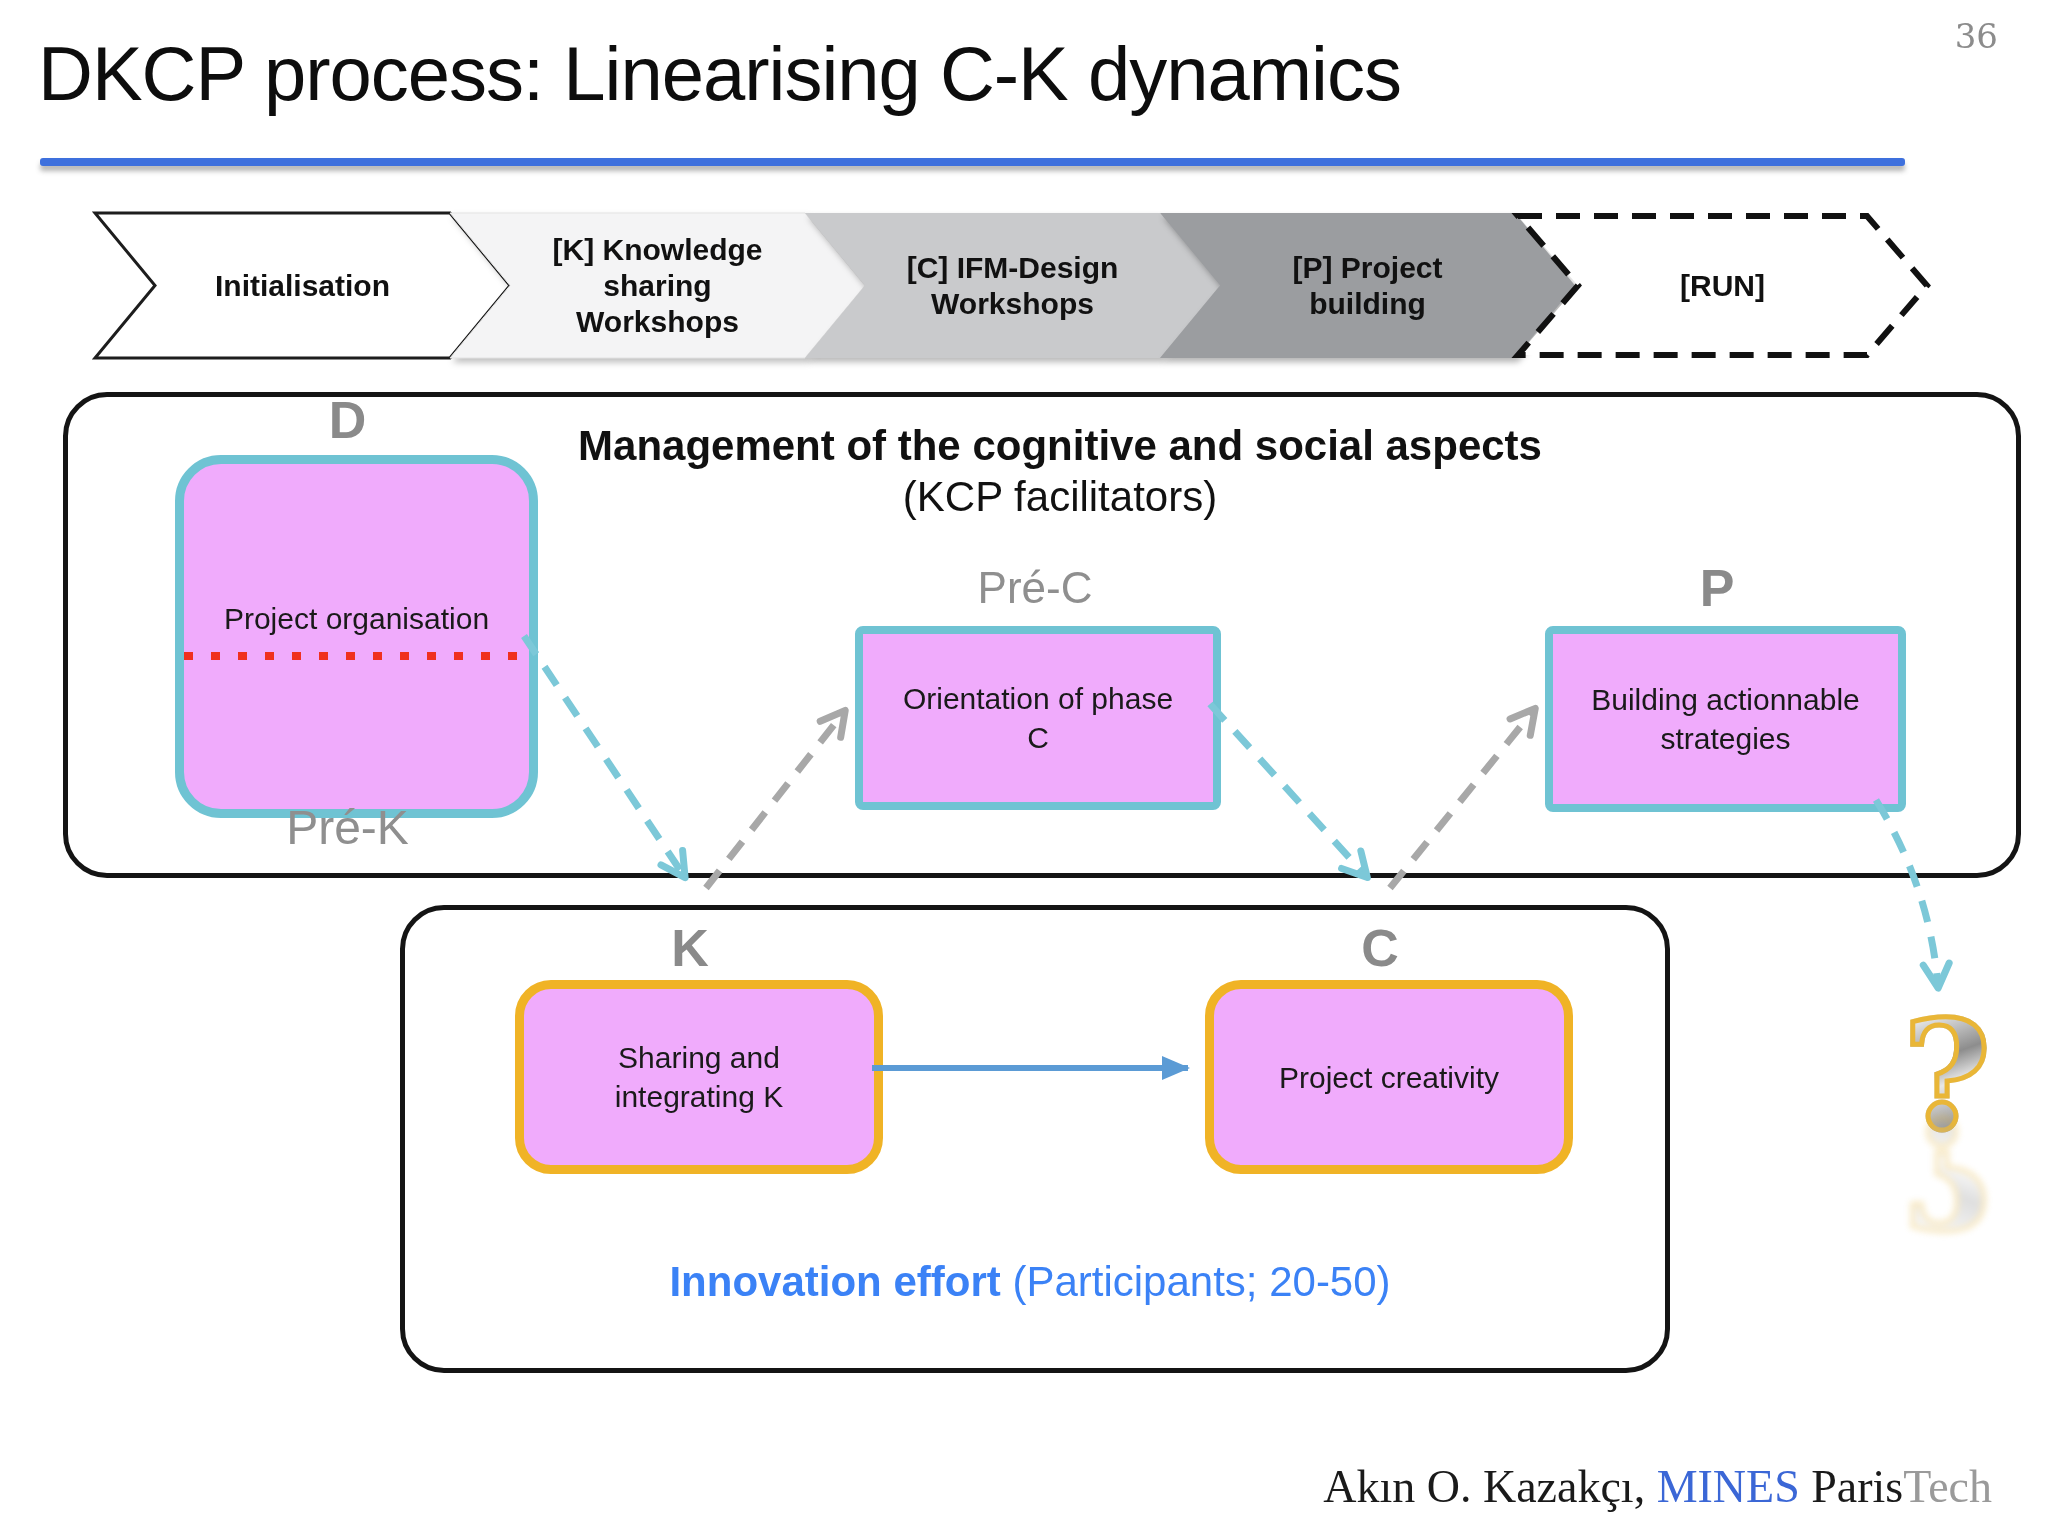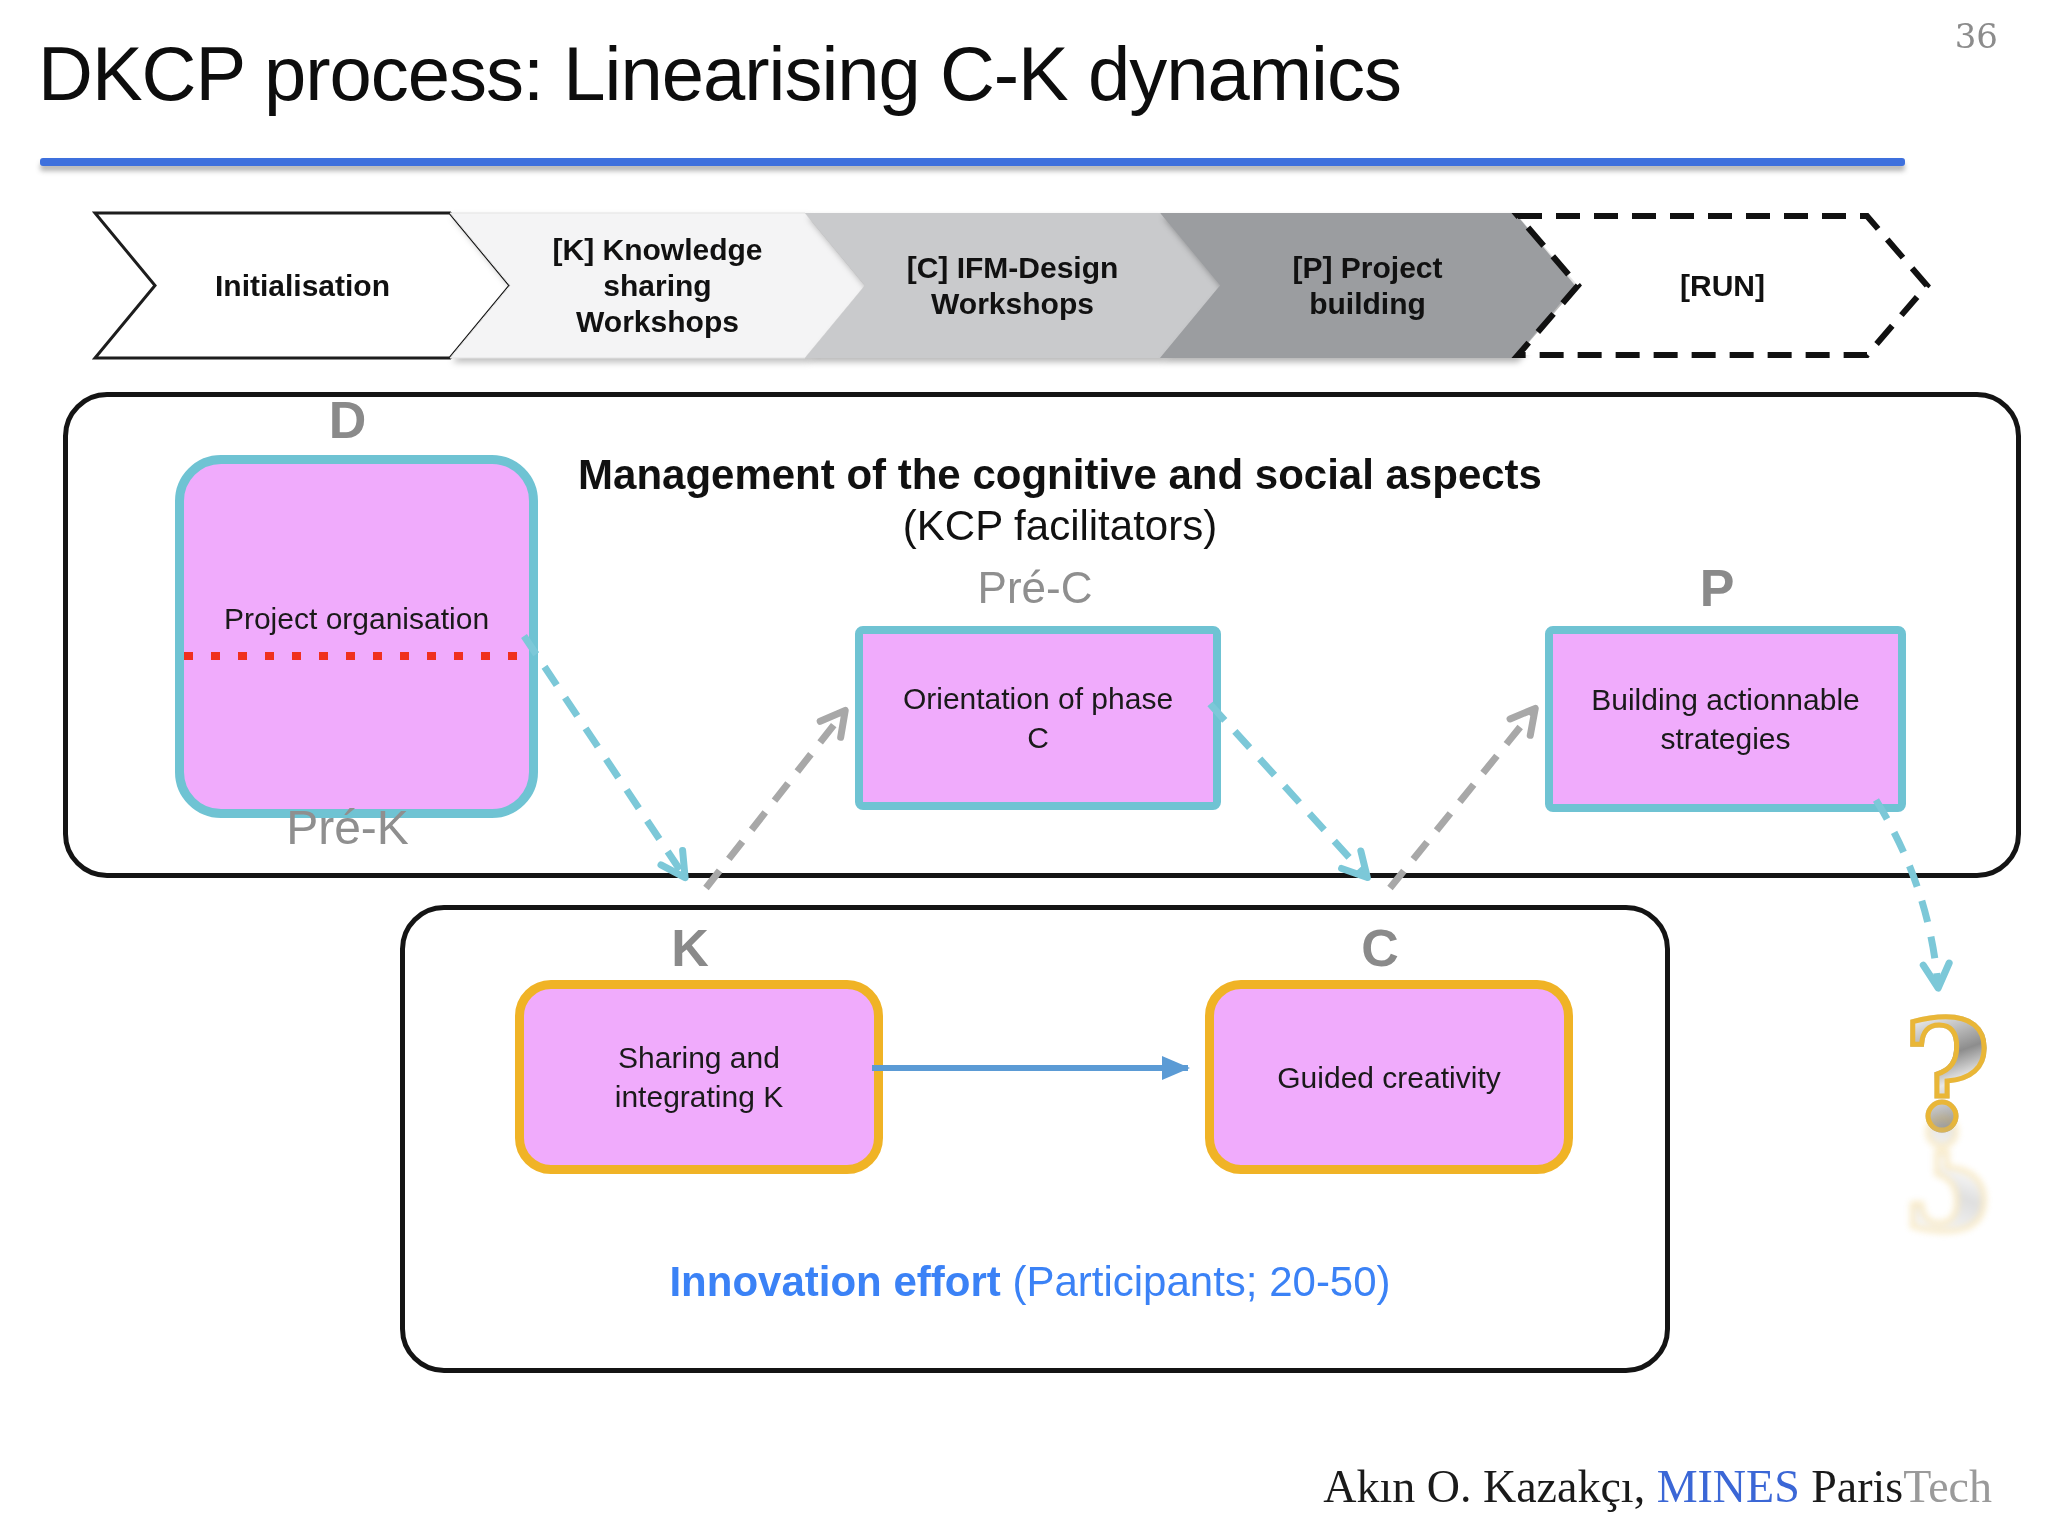--- a/index.html
+++ b/index.html
@@ -133,21 +133,21 @@
   <svg width="415" height="145">
     <polygon points="3,3 352,3 412,72.5 352,142 3,142 63,72.5" fill="#ffffff" stroke="#111" stroke-width="6" stroke-dasharray="24 14"></polygon>
   </svg>
   <div class="label">
       <span>[RUN]</span>
     </div>
 </div>
 
 <div class="band" style="left:63px;top:392px;width:1948px;height:476px;"></div>
 
-<div class="band-heading" style="left:555px;top:449px;width:1010px;">
+<div class="band-heading" style="left:555px;top:420px;width:1010px;">
   <span class="b">Management of the cognitive and social aspects</span><span> (KCP facilitators)</span>
 </div>
 
 <div class="phase-letter" style="left:175px;top:394px;width:345px;">D</div>
 <div class="node teal" style="left:175px;top:455px;width:345px;height:345px;">
   <div class="d-section">Project organisation</div>
   <div class="red-dotted"></div>
 </div>
 <div class="phase-sub" style="left:175px;top:804px;width:345px;">Pré-K</div>
 
@@ -163,21 +163,21 @@
 
 <div class="band" style="left:400px;top:905px;width:1260px;height:458px;"></div>
 
 <div class="phase-letter" style="left:540px;top:922px;width:300px;">K</div>
 <div class="node yellow" style="left:515px;top:980px;width:350px;height:176px;">
   <div style="padding:0 30px;">Sharing and integrating K</div>
 </div>
 
 <div class="phase-letter" style="left:1230px;top:922px;width:300px;">C</div>
 <div class="node yellow" style="left:1205px;top:980px;width:350px;height:176px;">
-  <div style="padding:0 30px;">Guided creativity</div>
+  <div style="padding:0 30px;">Project creativity</div>
 </div>
 
 <div class="inno-caption" style="left:400px;top:1258px;width:1260px;">
   <span class="b">Innovation effort</span><span> (Participants; 20-50)</span>
 </div>
 
 <svg class="overlay" width="2048" height="1536">
   <defs>
     <marker id="arrow-teal" markerUnits="userSpaceOnUse" markerWidth="40" markerHeight="40" refX="26" refY="17" orient="auto">
       <path d="M4,4 L28,17 L4,30" fill="none" stroke="#7cc8d8" stroke-width="7" stroke-linecap="round" stroke-linejoin="round"></path>

